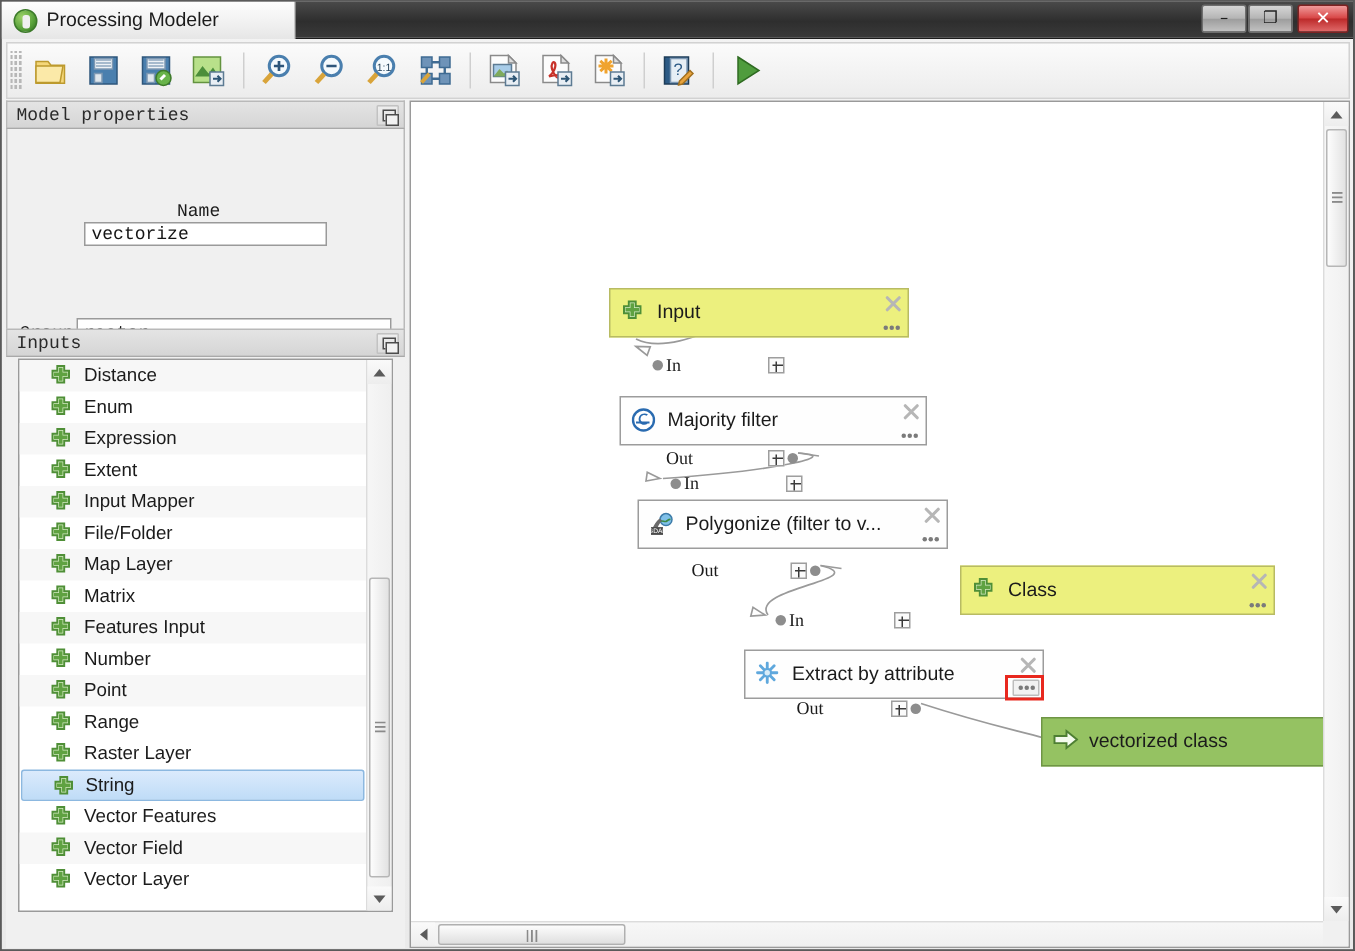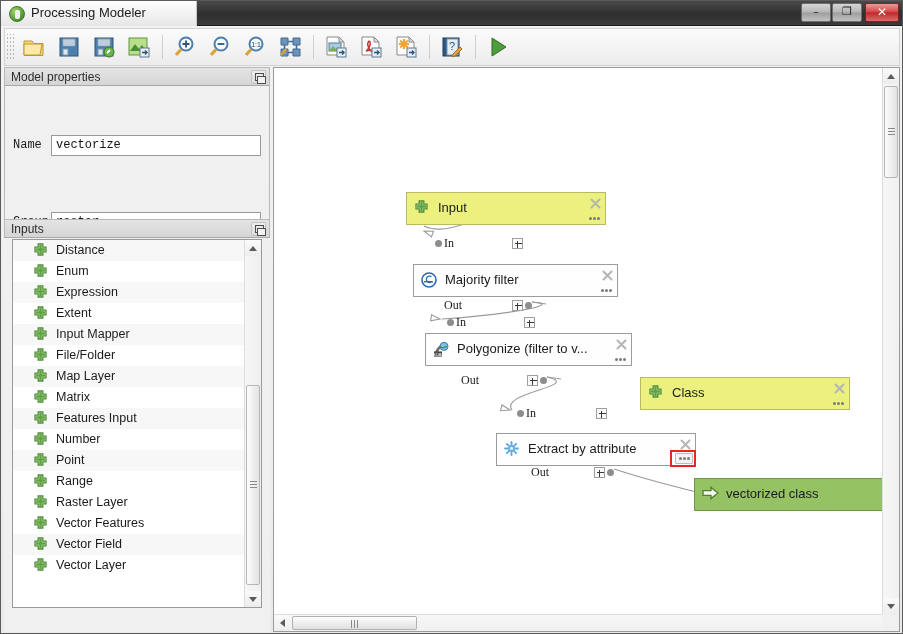--- a/index.html
+++ b/index.html
@@ -90,20 +90,21 @@
   #leftdock {
     position: absolute; left: 3px; top: 66px; width: 266px; height: 565px;
     background: #f0f0f0;
   }
   .panel-header {
     position: relative;
     height: 19px;
     background: linear-gradient(180deg,#e4e4e4 0%,#d5d5d5 100%);
     border: 1px solid #b9b9b9;
     border-bottom: 1px solid #a9a9a9;
+    font-family: Liberation Mono, monospace;
   }
   .panel-header .ph-title {
     position: absolute; left: 6px; top: 2px;
     font-size: 12px; color: #2a2a2a;
   }
   .float-btn {
     position: absolute; right: 3px; top: 2px; width: 15px; height: 14px;
     border: 1px solid #c2c2c2; border-radius: 1px;
     background: linear-gradient(180deg,#eeeeee,#dcdcdc);
     cursor: pointer;
@@ -120,21 +121,21 @@
   #props-body {
     height: 133px;
     background: #f0f0f0;
     border-left: 1px solid #b9b9b9; border-right: 1px solid #b9b9b9;
     position: relative;
   }
   .field-row {
     position: absolute; left: 8px; right: 8px; height: 22px;
     display: flex; align-items: center;
   }
-  #row-name  { top: 48px; }
+  #row-name  { top: 48px; flex-direction: column; }
   #row-group { top: 94px; margin-top: 31px; }
   .field-label {
     width: 38px; font-size: 12px; color: #1c1c1c;
     font-family: "Liberation Mono", monospace;
   }
   .field-input {
     flex: 1; height: 21px;
     border: 1px solid #9a9a9a; background: #ffffff;
     font-family: "Liberation Mono", monospace;
     font-size: 12px; color: #141414;
@@ -584,20 +585,27 @@
     <path d="M6.3 2.1h2.4v3.2H12v2.4H8.7v3.2H6.3V7.7H3V5.3h3.3z" fill="#5fa241"></path>
   </svg></span>
               <span class="lbl">Range</span>
             </div>
             <div class="li">
               <span class="ic"><svg width="15" height="15" viewBox="0 0 15 15">
     <path d="M5.2 1h4.6v3.2H13v4.6H9.8V12H5.2V8.8H2V4.2h3.2z" fill="#d9eec7" stroke="#4f8f37" stroke-width="1.3"></path>
     <path d="M6.3 2.1h2.4v3.2H12v2.4H8.7v3.2H6.3V7.7H3V5.3h3.3z" fill="#5fa241"></path>
   </svg></span>
               <span class="lbl">Raster Layer</span>
+            </div>
+            <div class="li sel">
+              <span class="ic"><svg width="15" height="15" viewBox="0 0 15 15">
+    <path d="M5.2 1h4.6v3.2H13v4.6H9.8V12H5.2V8.8H2V4.2h3.2z" fill="#d9eec7" stroke="#4f8f37" stroke-width="1.3"></path>
+    <path d="M6.3 2.1h2.4v3.2H12v2.4H8.7v3.2H6.3V7.7H3V5.3h3.3z" fill="#5fa241"></path>
+  </svg></span>
+              <span class="lbl">String</span>
             </div>
             <div class="li">
               <span class="ic"><svg width="15" height="15" viewBox="0 0 15 15">
     <path d="M5.2 1h4.6v3.2H13v4.6H9.8V12H5.2V8.8H2V4.2h3.2z" fill="#d9eec7" stroke="#4f8f37" stroke-width="1.3"></path>
     <path d="M6.3 2.1h2.4v3.2H12v2.4H8.7v3.2H6.3V7.7H3V5.3h3.3z" fill="#5fa241"></path>
   </svg></span>
               <span class="lbl">Vector Features</span>
             </div>
             <div class="li alt">
               <span class="ic"><svg width="15" height="15" viewBox="0 0 15 15">

